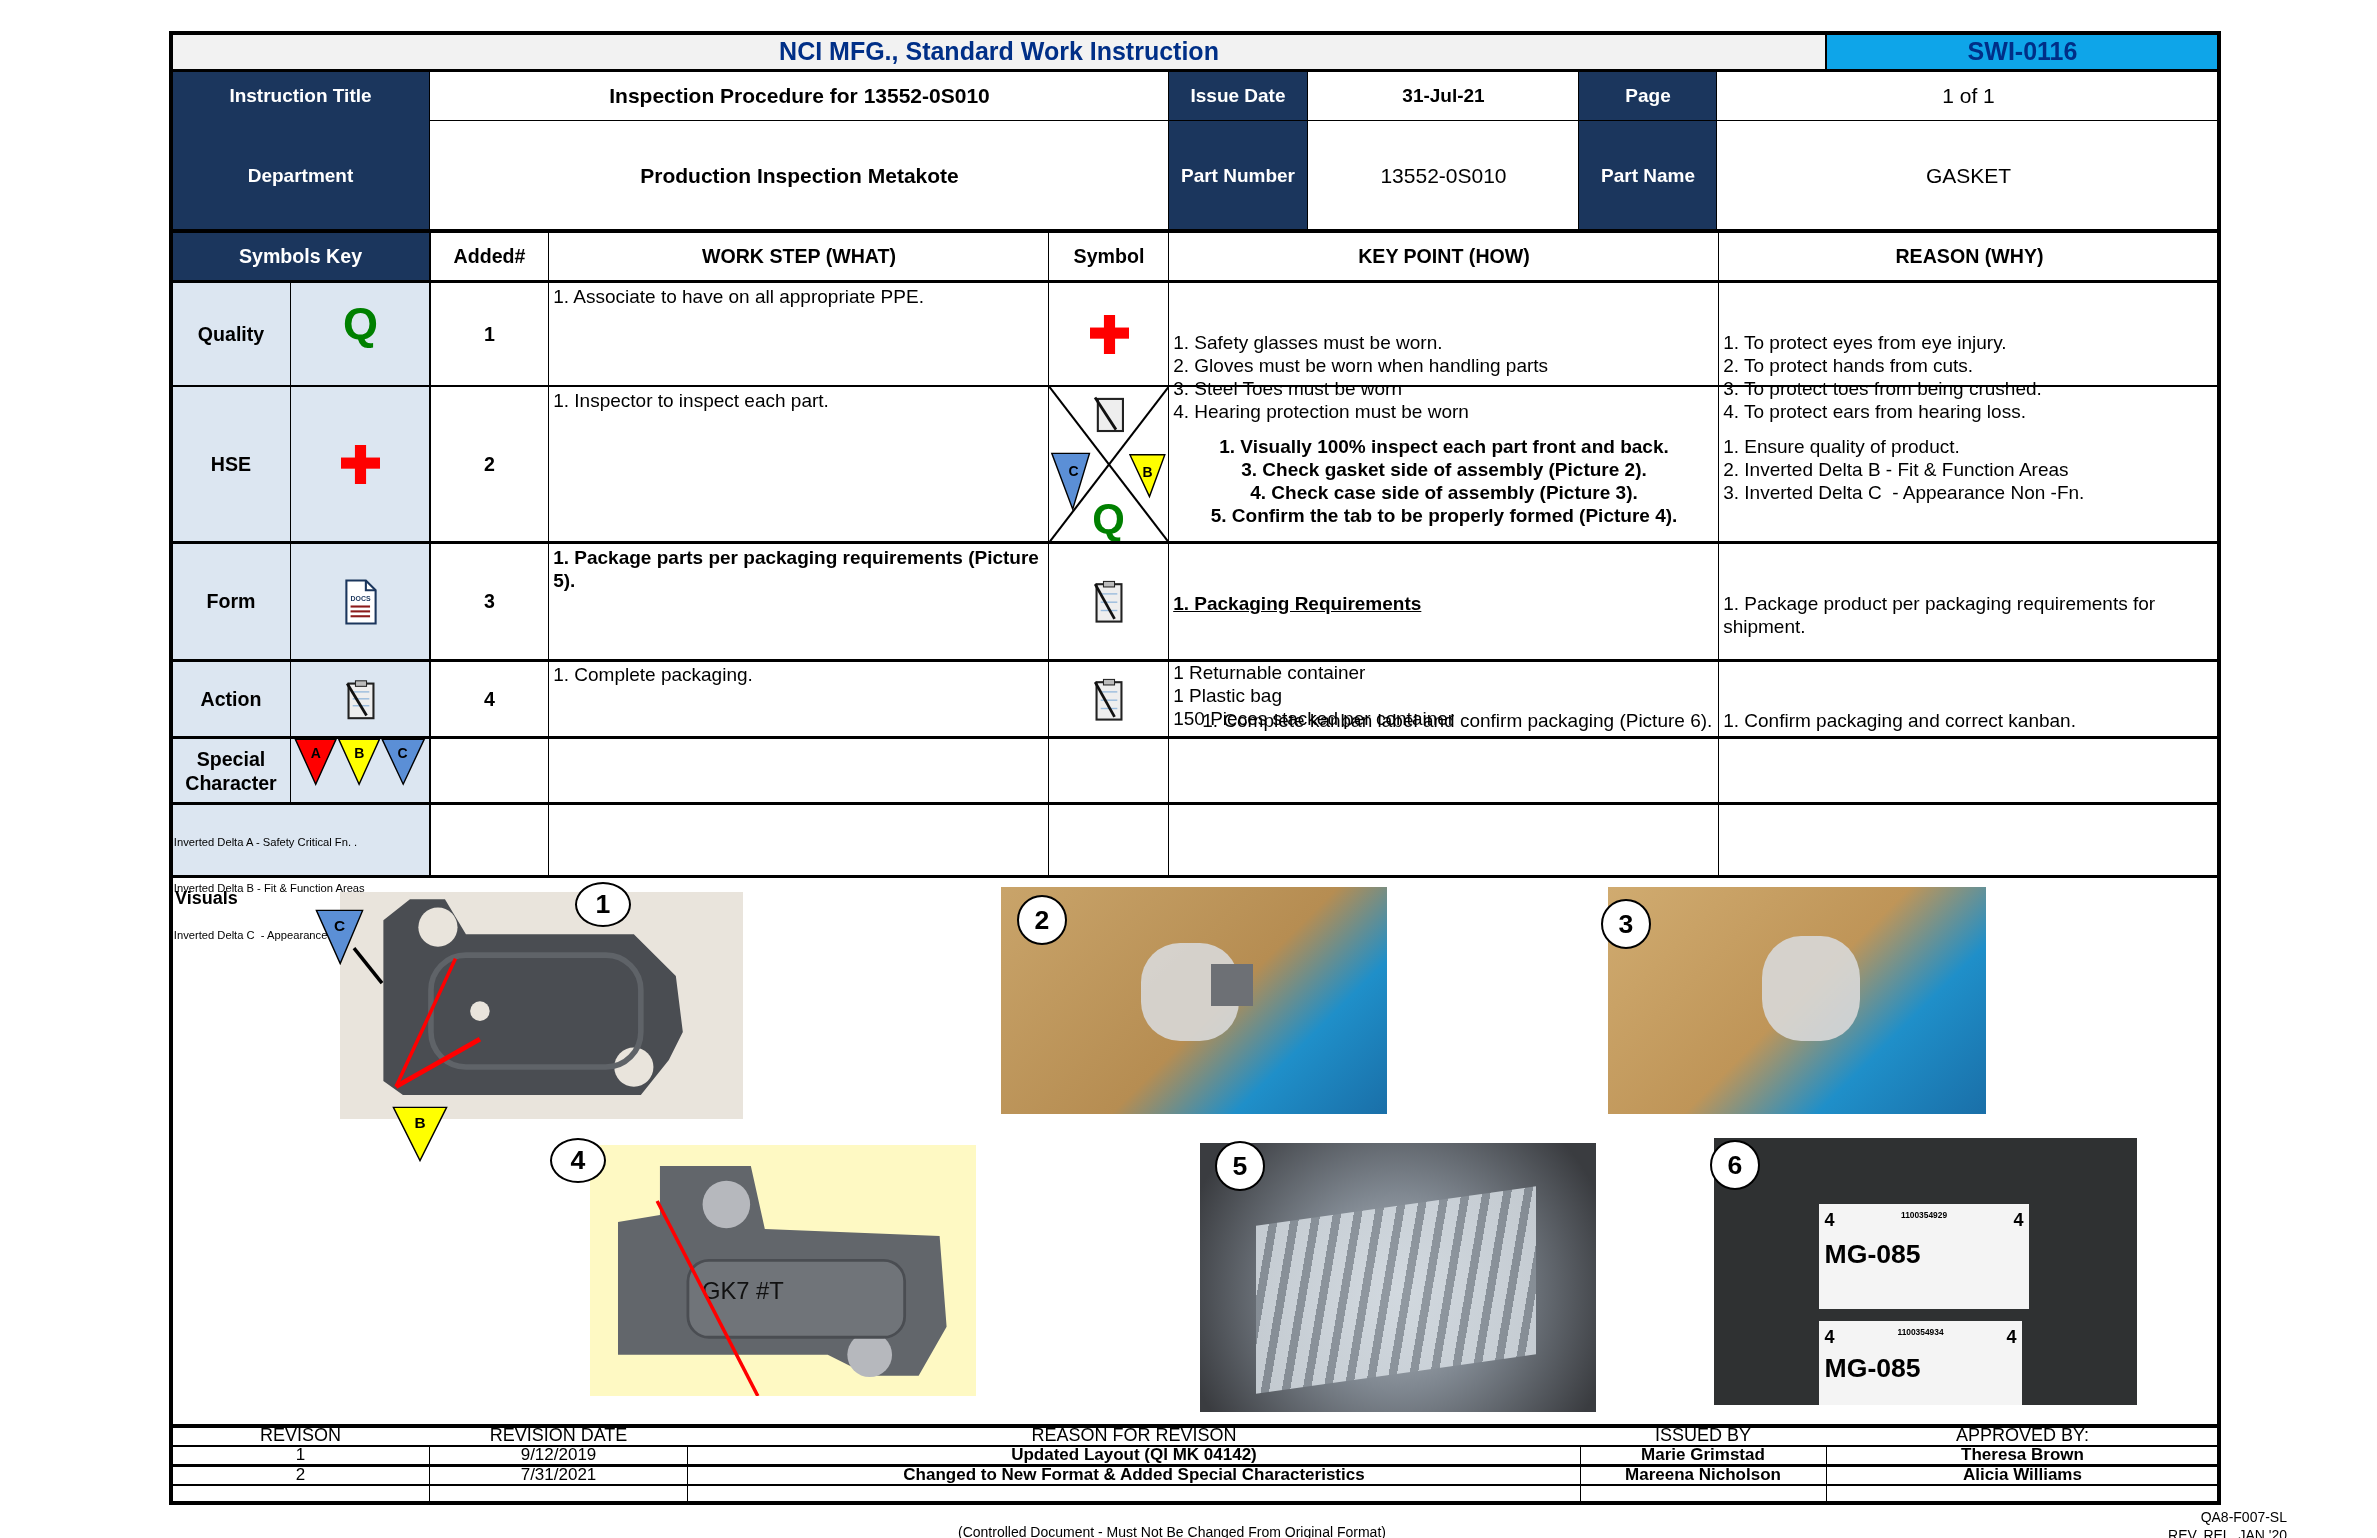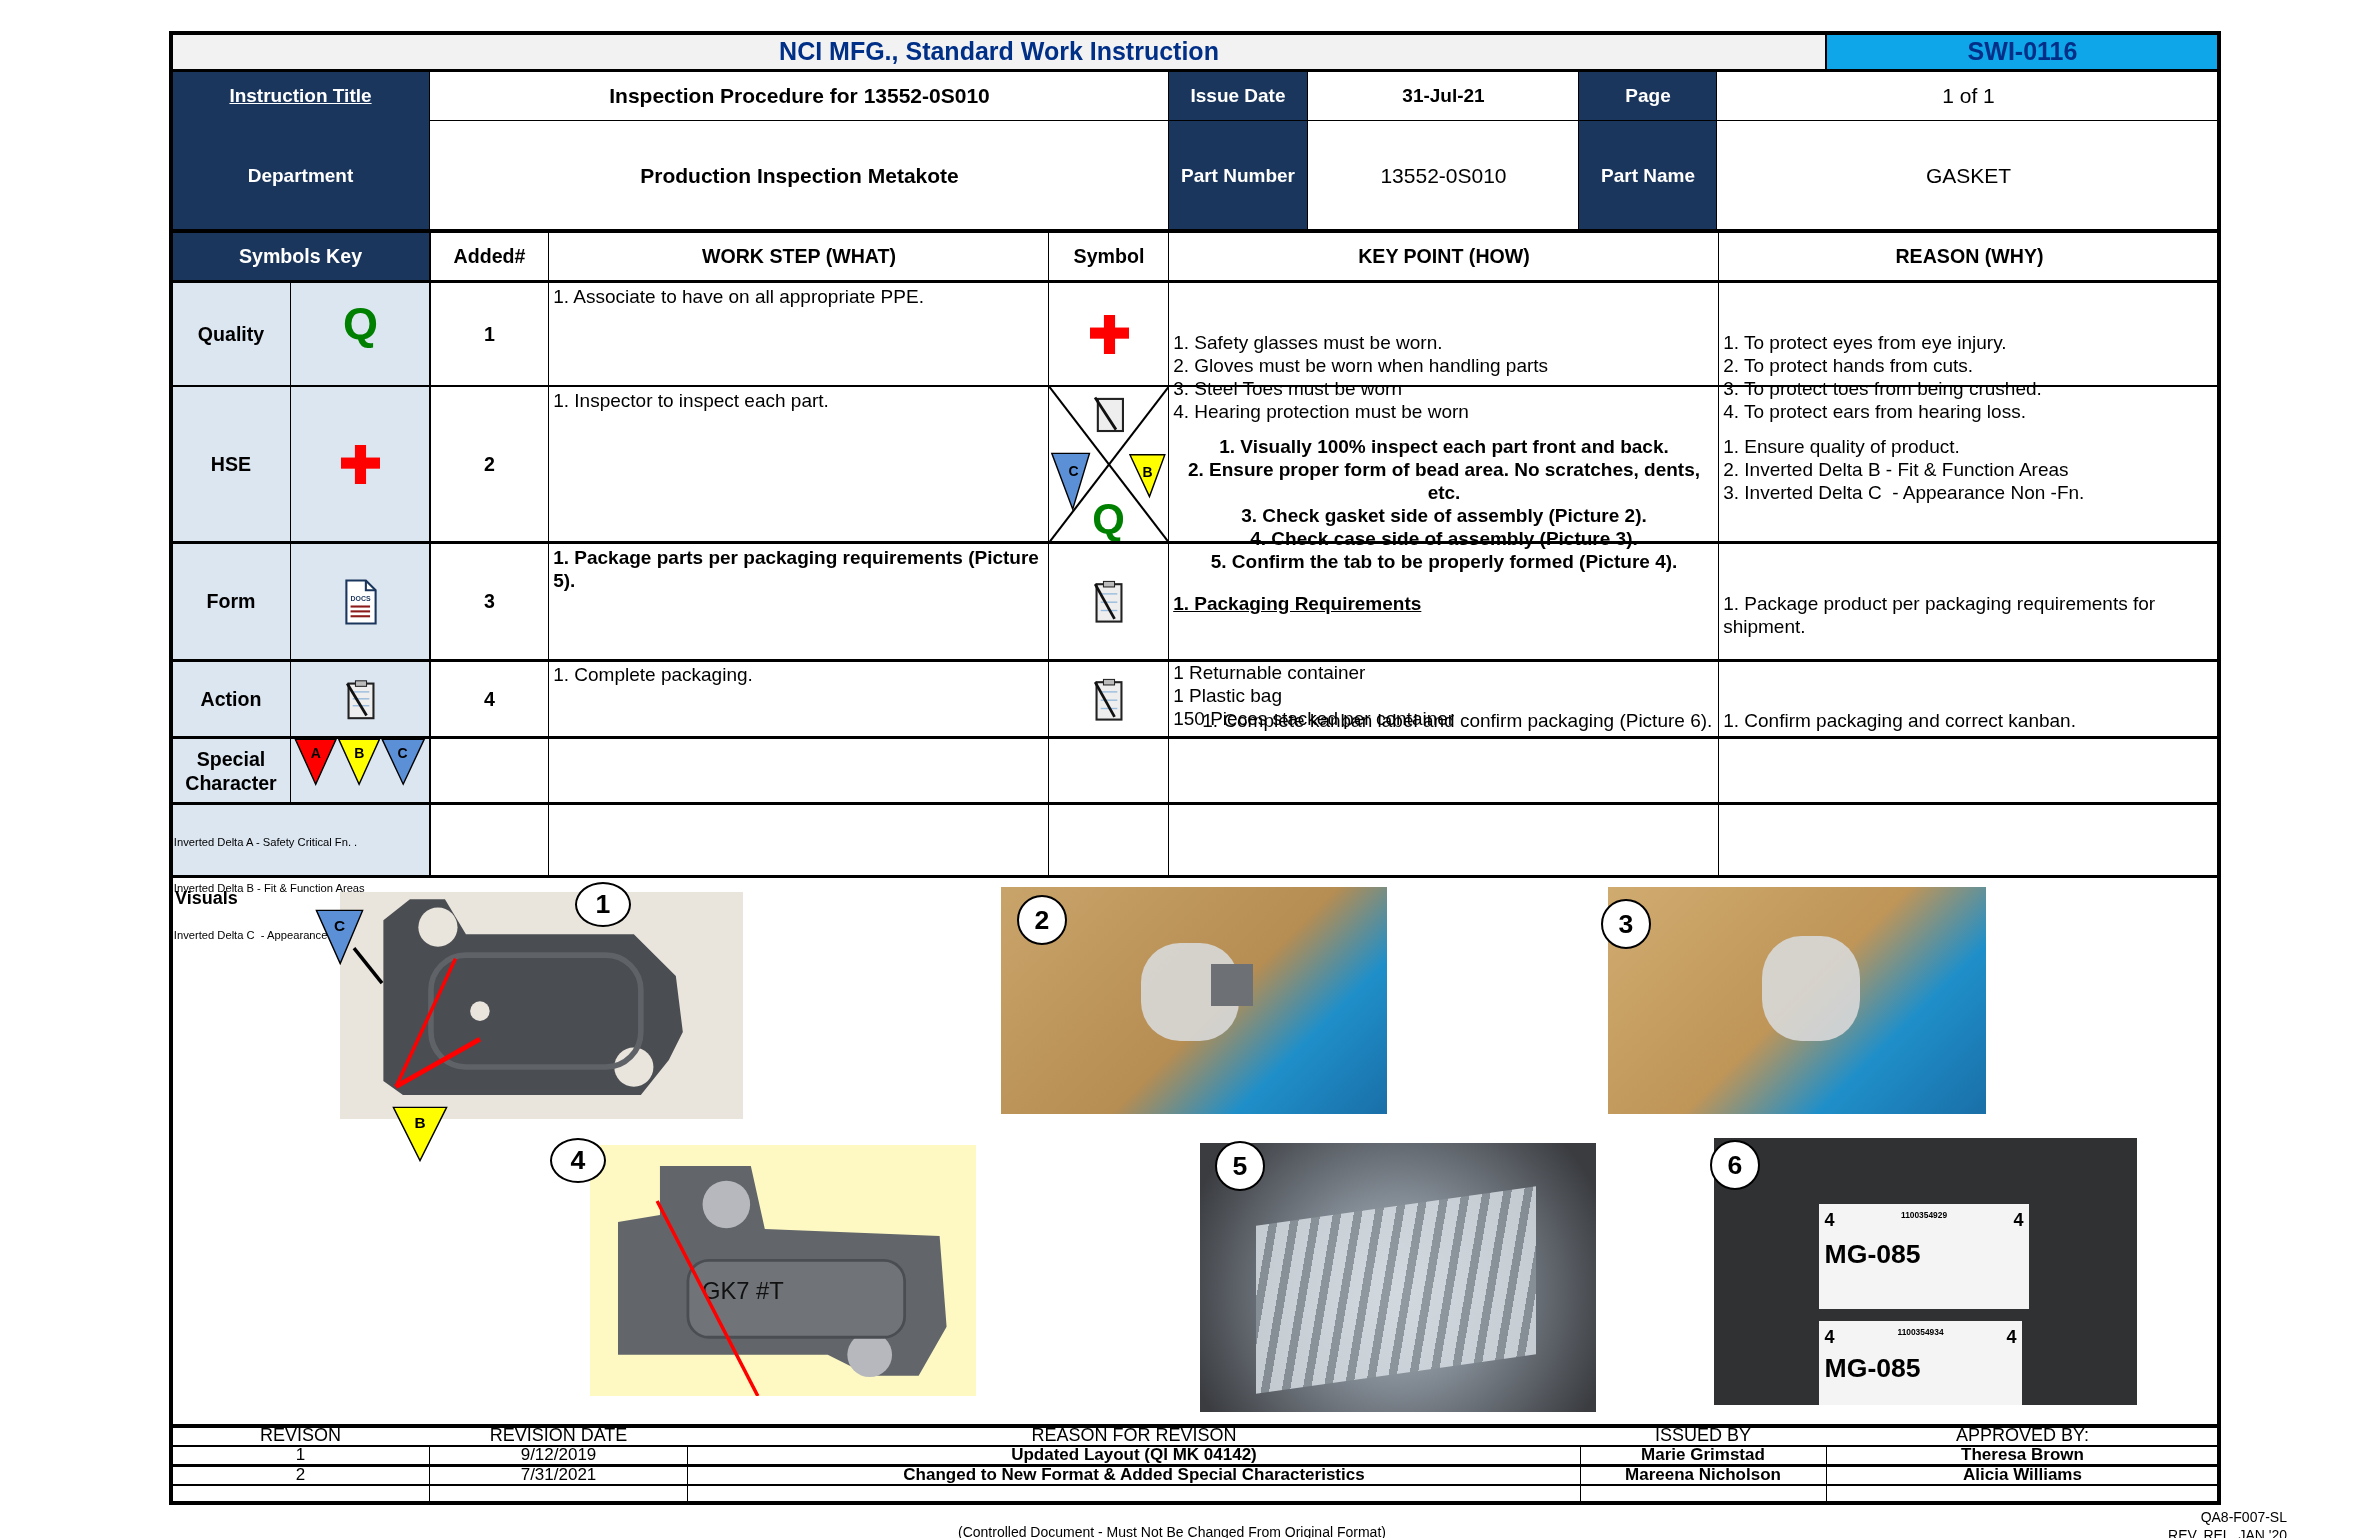--- a/index.html
+++ b/index.html
@@ -28,21 +28,21 @@
 </head>
 <body>
 
 <div class="cell" style="left:171px;top:32px;width:1656px;height:38px;background:#f2f2f2;">
   <span class="title-main">NCI MFG., Standard Work Instruction</span>
 </div>
 <div class="cell" style="left:1826px;top:32px;width:393px;height:38px;background:#0ea5e9;text-align:center;">
   <span class="title-main">SWI-0116</span>
 </div>
 
-<div class="cell navy hdr-label" style="left:171px;top:70px;width:259px;height:52px;text-decoration:underline;">Instruction Title</div>
+<div class="cell navy hdr-label" style="left:171px;top:70px;width:259px;height:52px;">Instruction Title</div>
 <div class="cell hdr-val" style="left:430px;top:70px;width:739px;height:52px;">Inspection Procedure for 13552-0S010</div>
 <div class="cell navy hdr-label" style="left:1169px;top:70px;width:138px;height:52px;">Issue Date</div>
 <div class="cell hdr-label" style="left:1308px;top:70px;width:271px;height:52px;">31-Jul-21</div>
 <div class="cell navy hdr-label" style="left:1579px;top:70px;width:138px;height:52px;">Page</div>
 <div class="cell hdr-val" style="left:1717px;top:70px;width:503px;height:52px;font-weight:normal;">1 of 1</div>
 
 <div class="cell navy hdr-label" style="left:171px;top:122px;width:259px;height:108px;">Department</div>
 <div class="cell hdr-val" style="left:430px;top:122px;width:739px;height:108px;">Production Inspection Metakote</div>
 <div class="cell navy hdr-label" style="left:1169px;top:122px;width:138px;height:108px;">Part Number</div>
 <div class="cell hdr-val" style="left:1308px;top:122px;width:271px;height:108px;font-weight:normal;">13552-0S010</div>
@@ -139,21 +139,21 @@
       <line x1="66" y1="16" x2="96" y2="62" stroke="#111" stroke-width="4"></line>
     </g>
     <polygon points="4,96 58,96 34,176" fill="#5b8fd6" stroke="#000" stroke-width="2"></polygon>
     <text x="28" y="128" font-size="20" font-weight="bold" font-family="Liberation Sans, sans-serif">C</text>
     <polygon points="116,98 166,98 144,158" fill="#ffff00" stroke="#000" stroke-width="2"></polygon>
     <text x="134" y="130" font-size="20" font-weight="bold" font-family="Liberation Sans, sans-serif">B</text>
     <text x="62" y="210" font-size="60" font-weight="bold" fill="#008000" font-family="Liberation Sans, sans-serif">Q</text>
   </svg>
 </div>
 <div class="txt bold" style="left:1169px;top:386px;width:550px;height:157px;text-align:center;">
-  <div>1. Visually 100% inspect each part front and back.</div><div>2. Ensure proper form of bead area. No scratches, dents, etc.</div><div>3. Check gasket side of assembly (Picture 2).</div><div>4. Check case side of assembly (Picture 3).</div><div>5. Confirm the tab to be properly formed (Picture 4).</div>
+  <div>1. Visually 100% inspect each part front and back.</div><div>3. Check gasket side of assembly (Picture 2).</div><div>4. Check case side of assembly (Picture 3).</div><div>5. Confirm the tab to be properly formed (Picture 4).</div>
 </div>
 <div class="txt" style="left:1719px;top:386px;width:501px;height:157px;">
   <div>1. Ensure quality of product.</div><div>2. Inverted Delta B - Fit &amp; Function Areas</div><div>3. Inverted Delta C  - Appearance Non -Fn.</div>
 </div>
 
 <div class="cell" style="left:430px;top:543px;width:119px;height:117px;font-size:19.6px;">3</div>
 <div class="txt bold" style="left:549px;top:543px;width:500px;height:117px;">1. Package parts per packaging requirements (Picture 5).</div>
 <div class="cell" style="left:1049px;top:543px;width:120px;height:117px;">
   <svg width="36" height="43" viewBox="0 0 52 62">
       <rect x="8" y="6" width="36" height="54" fill="#eee" stroke="#222" stroke-width="3"></rect>

